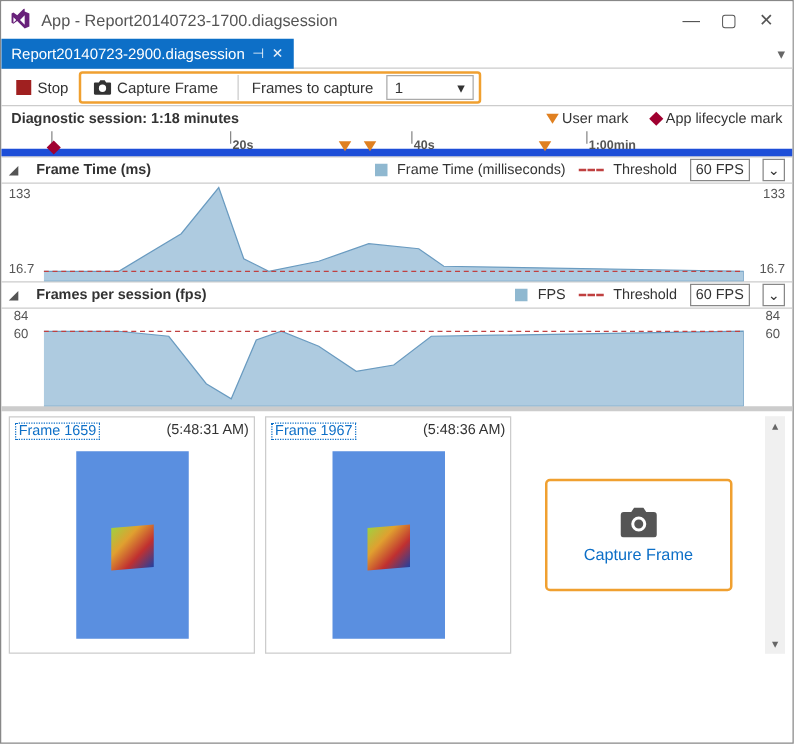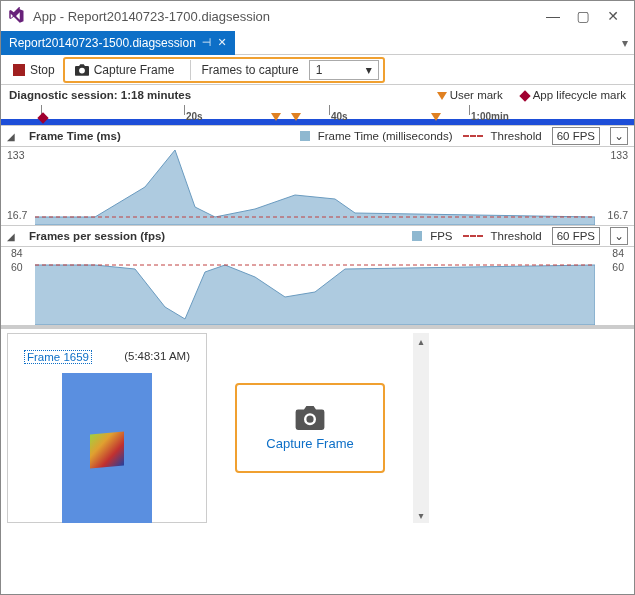--- a/index.html
+++ b/index.html
@@ -34,21 +34,21 @@
 .chart-header .title { flex: 1; }
 .chart-header .legend { display: flex; align-items: center; gap: 8px; }
 .legend-sq { width: 10px; height: 10px; background: #8fb8d0; }
 .legend-dash { width: 20px; height: 0; border-top: 2px dashed #c04040; }
 .fps-box { border: 1px solid #888; height: 18px; padding: 0 4px; display: flex; align-items: center; }
 .fps-dd { border: 1px solid #888; width: 18px; height: 18px; display: flex; align-items: center; justify-content: center; }
 .chart { position: relative; height: 78px; }
 .chart .ylabel-l, .chart .ylabel-r { position: absolute; font-size: 10.5px; color: #555; }
 .chart svg { position: absolute; left: 34px; top: 0; }
 .frames-strip { border-top: 4px solid #ccc; padding: 4px 6px; display: flex; gap: 8px; }
-.frame-card { width: 200px; height: 190px; border: 1px solid #ccc; padding: 16px; }
+.frame-card { width: 200px; height: 190px; border: 1px solid #ccc; padding: 4px; }
 .frame-card .hdr { display: flex; justify-content: space-between; font-size: 11.5px; margin-bottom: 4px; }
 .frame-card .hdr .link { color: #0d6fc7; border: 1px dotted #0d6fc7; padding: 0 2px; }
 .frame-card .thumb { width: 100%; height: 160px; display: flex; align-items: center; justify-content: center; }
 .frame-card .thumb .screen { width: 90px; height: 150px; background: #5a8fe0; position: relative; }
 .frame-card .thumb .screen .cube { position: absolute; top: 60px; left: 28px; width: 34px; height: 34px; background: linear-gradient(135deg,#a0d040,#e0a030,#c03030,#2040a0); transform: skewY(-5deg); }
 .capture-card { width: 190px; height: 190px; display: flex; flex-direction: column; align-items: center; justify-content: center; }
 .capture-inner { border: 2px solid #f0a030; border-radius: 4px; width: 150px; height: 90px; display: flex; flex-direction: column; align-items: center; justify-content: center; gap: 6px; }
 .capture-inner .lbl { color: #0d6fc7; font-size: 13px; }
 .scrollbar { width: 16px; background: #f0f0f0; display: flex; flex-direction: column; align-items: center; }
 .scrollbar .arrow { height: 16px; display: flex; align-items: center; justify-content: center; color: #666; font-size: 10px; }
@@ -61,21 +61,21 @@
       <path fill="#68217a" d="M17 3l5 2v14l-5 2-8-8-4 3-2-1V5l2-1 4 3 8-8zM5 9v6l3-3-3-3zm12 8V7l-5 5 5 5z"></path>
     </svg>
   <div class="title">App - Report20140723-1700.diagsession</div>
   <div class="win-btn">—</div>
   <div class="win-btn">▢</div>
   <div class="win-btn">✕</div>
 </div>
 
 <div class="tabbar">
   <div class="tab">
-    <span>Report20140723-1500.diagsession</span>
+    <span>Report20140723-2900.diagsession</span>
     <span class="pin">⊣</span>
     <span class="close">✕</span>
   </div>
   <div class="tabbar-right">▾</div>
 </div>
 
 <div class="toolbar">
   <div class="stop-btn tool-btn">
     <span class="stop-sq"></span>
     <span>Stop</span>
@@ -176,20 +176,31 @@
     <div class="hdr">
       <span class="link">Frame 1659</span>
       <span>(5:48:31 AM)</span>
     </div>
     <div class="thumb">
         <div class="screen">
           <div class="cube"></div>
         </div>
       </div>
   </div>
+  <div class="frame-card">
+    <div class="hdr">
+      <span class="link">Frame 1967</span>
+      <span>(5:48:36 AM)</span>
+    </div>
+    <div class="thumb">
+        <div class="screen">
+          <div class="cube"></div>
+        </div>
+      </div>
+  </div>
   <div class="capture-card">
     <div class="capture-inner">
       <svg width="30" height="24" viewBox="0 0 24 20">
           <path fill="#555" d="M9 0h6l2 3h5a2 2 0 012 2v13a2 2 0 01-2 2H2a2 2 0 01-2-2V5a2 2 0 012-2h5l2-3zm3 6a5 5 0 100 10 5 5 0 000-10zm0 2a3 3 0 110 6 3 3 0 010-6z"></path>
         </svg>
       <span class="lbl">Capture Frame</span>
     </div>
   </div>
   <div class="scrollbar">
     <div class="arrow">▴</div>

